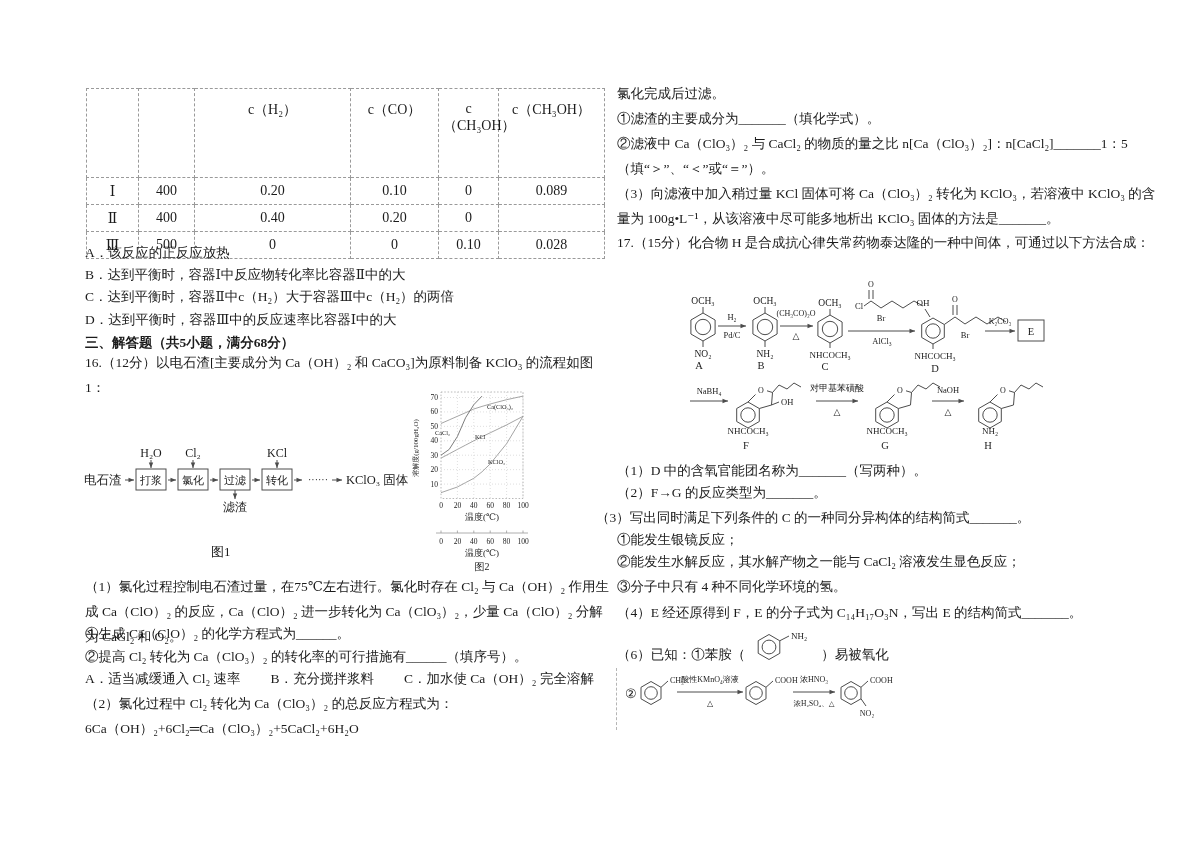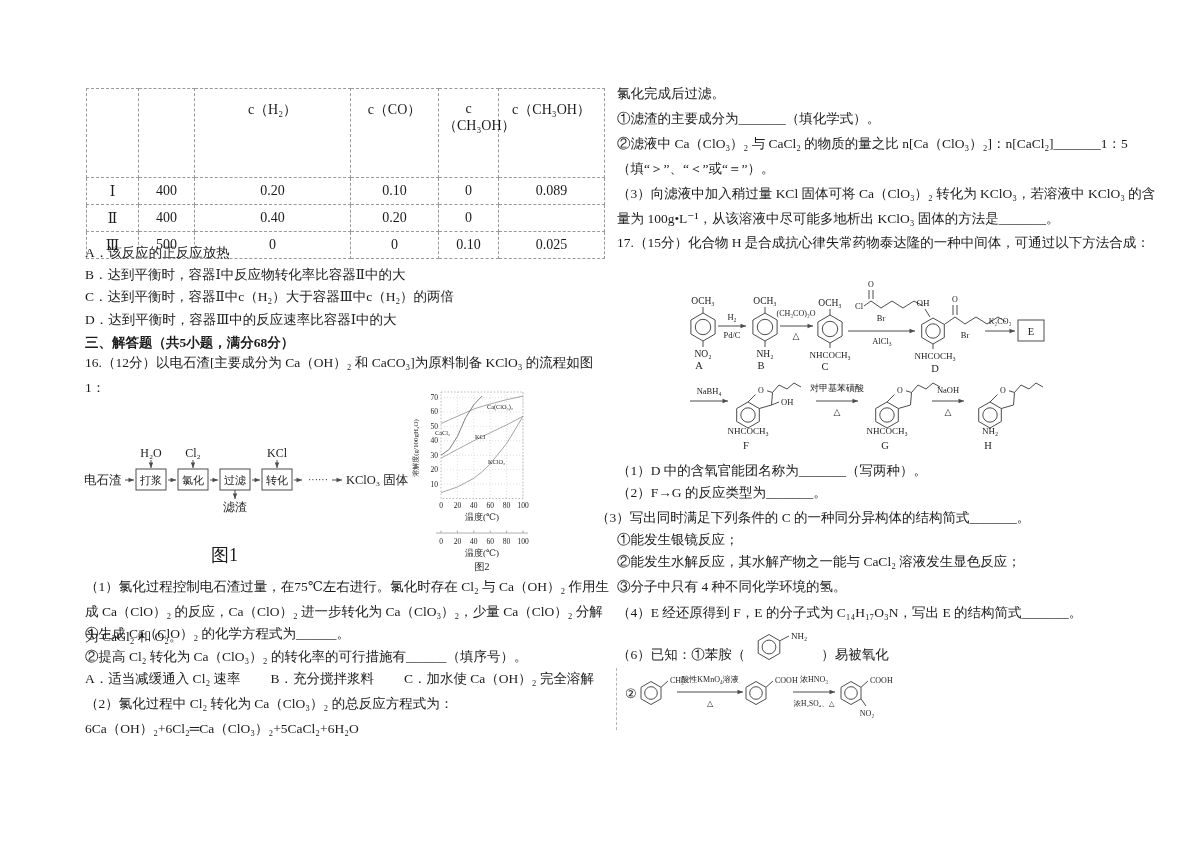--- a/index.html
+++ b/index.html
@@ -16,21 +16,21 @@
   table.qtable tr.dat td{height:26px;vertical-align:middle;}
   .choices{display:flex;gap:30px;}
   svg{position:absolute;overflow:visible;}
   svg text{fill:#1b1b1b;font-family:"Liberation Serif","DejaVu Serif",serif;}
   .sch line,.sch polyline,.sch polygon.ring,.sch rect,.sch circle,.sch path
       {stroke:#4c4c4c;stroke-width:1;fill:none;}
   .q5row{position:absolute;display:flex;align-items:flex-end;font-size:13.5px;}
   .q5row .q5svg{position:relative;margin:0 2px;}
   .rxn2wrap{position:absolute;border-left:1px dashed #b5b5b5;padding-left:2px;}
   .rxn2wrap svg{position:relative;}
-  .fig-caption{position:absolute;font-size:18px;}
+  .fig-caption{position:absolute;font-size:13px;}
 </style>
 </head>
 <body>
 
 <div class="page">
 
   <table class="qtable">
     <colgroup>
         <col style="width:52px">
         <col style="width:56px">
@@ -63,21 +63,21 @@
       <td>0.20</td>
       <td>0</td>
       <td></td>
     </tr>
     <tr class="dat">
       <td>Ⅲ</td>
       <td>500</td>
       <td>0</td>
       <td>0</td>
       <td>0.10</td>
-      <td>0.025</td>
+      <td>0.028</td>
     </tr>
   </tbody>
     </table>
 
   <div class="line lcol" style="left:85px;top:240px">A．该反应的正反应放热</div>
   <div class="line lcol" style="left:85px;top:262px">B．达到平衡时，容器Ⅰ中反应物转化率比容器Ⅱ中的大</div>
   <div class="line lcol" style="left:85px;top:284px">C．达到平衡时，容器Ⅱ中c（H₂）大于容器Ⅲ中c（H₂）的两倍</div>
   <div class="line lcol" style="left:85px;top:307px">D．达到平衡时，容器Ⅲ中的反应速率比容器Ⅰ中的大</div>
   <div class="line lcol bold" style="left:85px;top:330px">三、解答题（共5小题，满分68分）</div>
   <div class="line lcol" style="left:85px;top:350px">16.（12分）以电石渣[主要成分为 Ca（OH）₂ 和 CaCO₃]为原料制备 KClO₃ 的流程如图1：</div>

